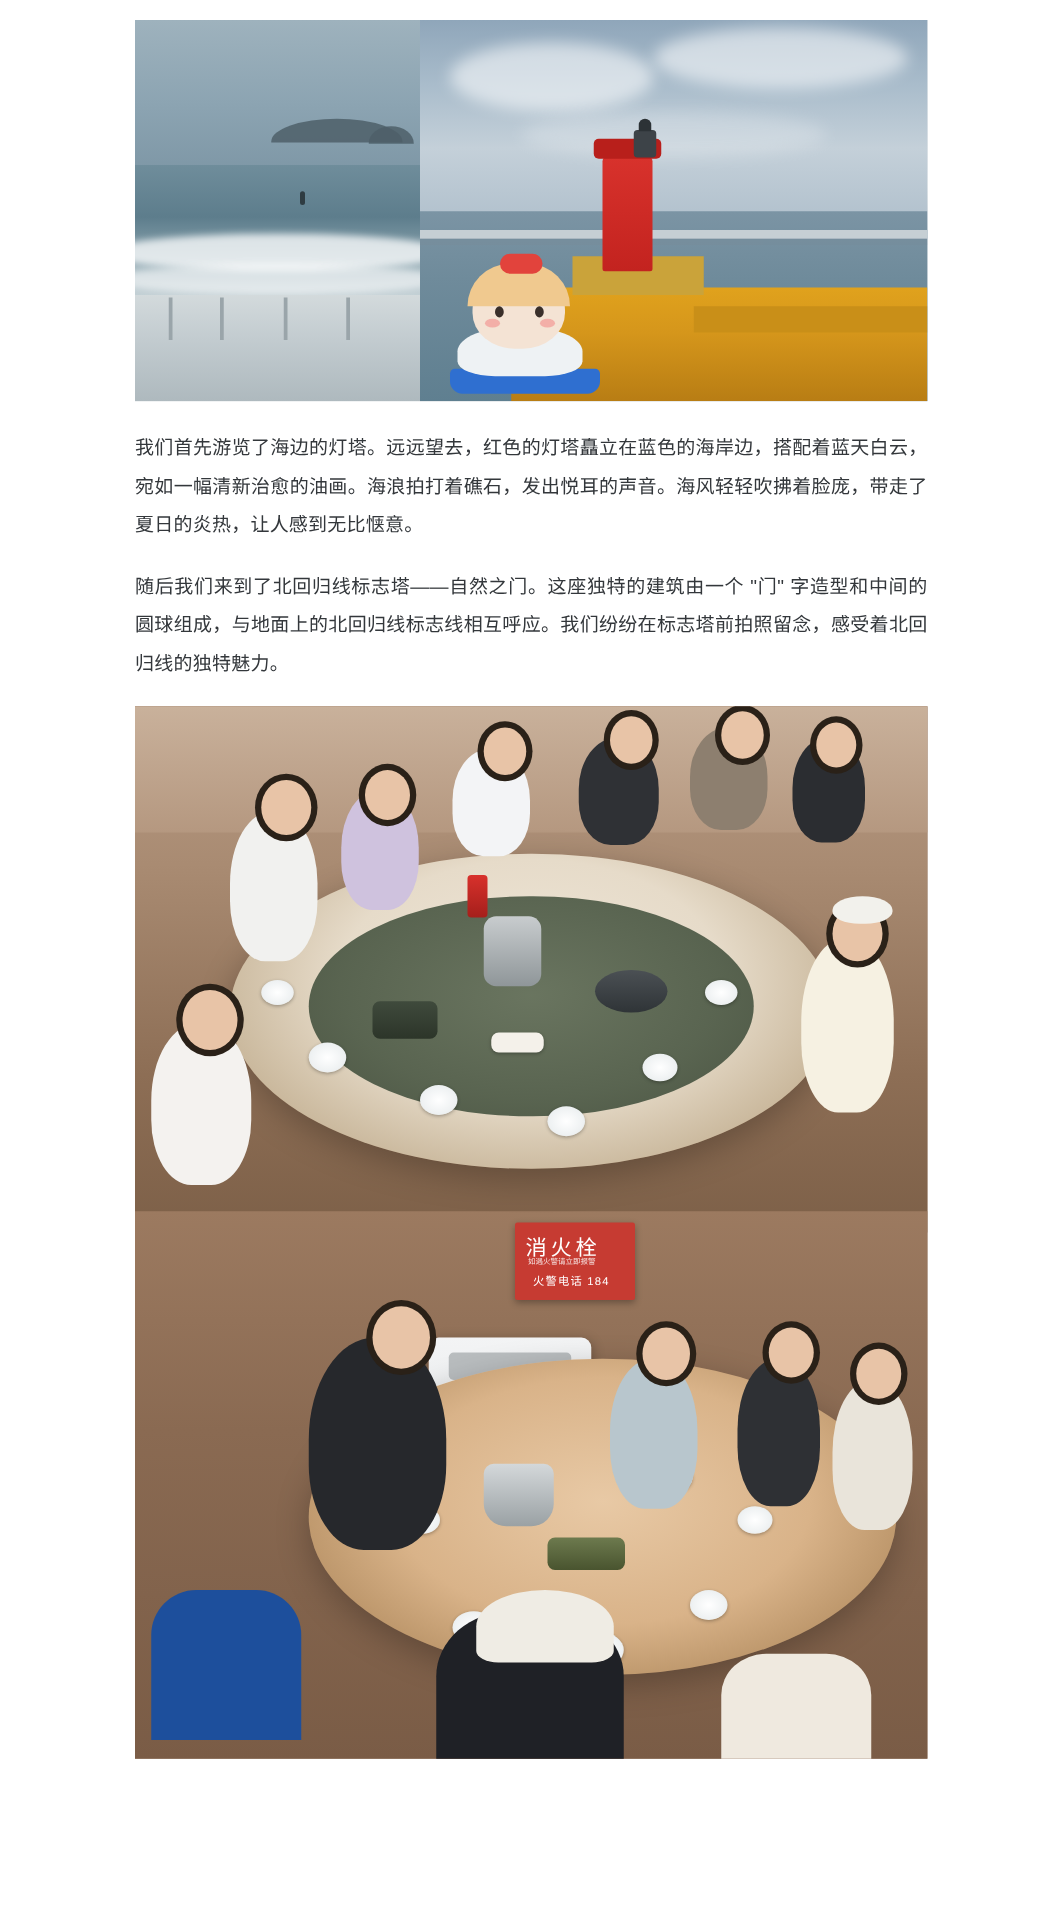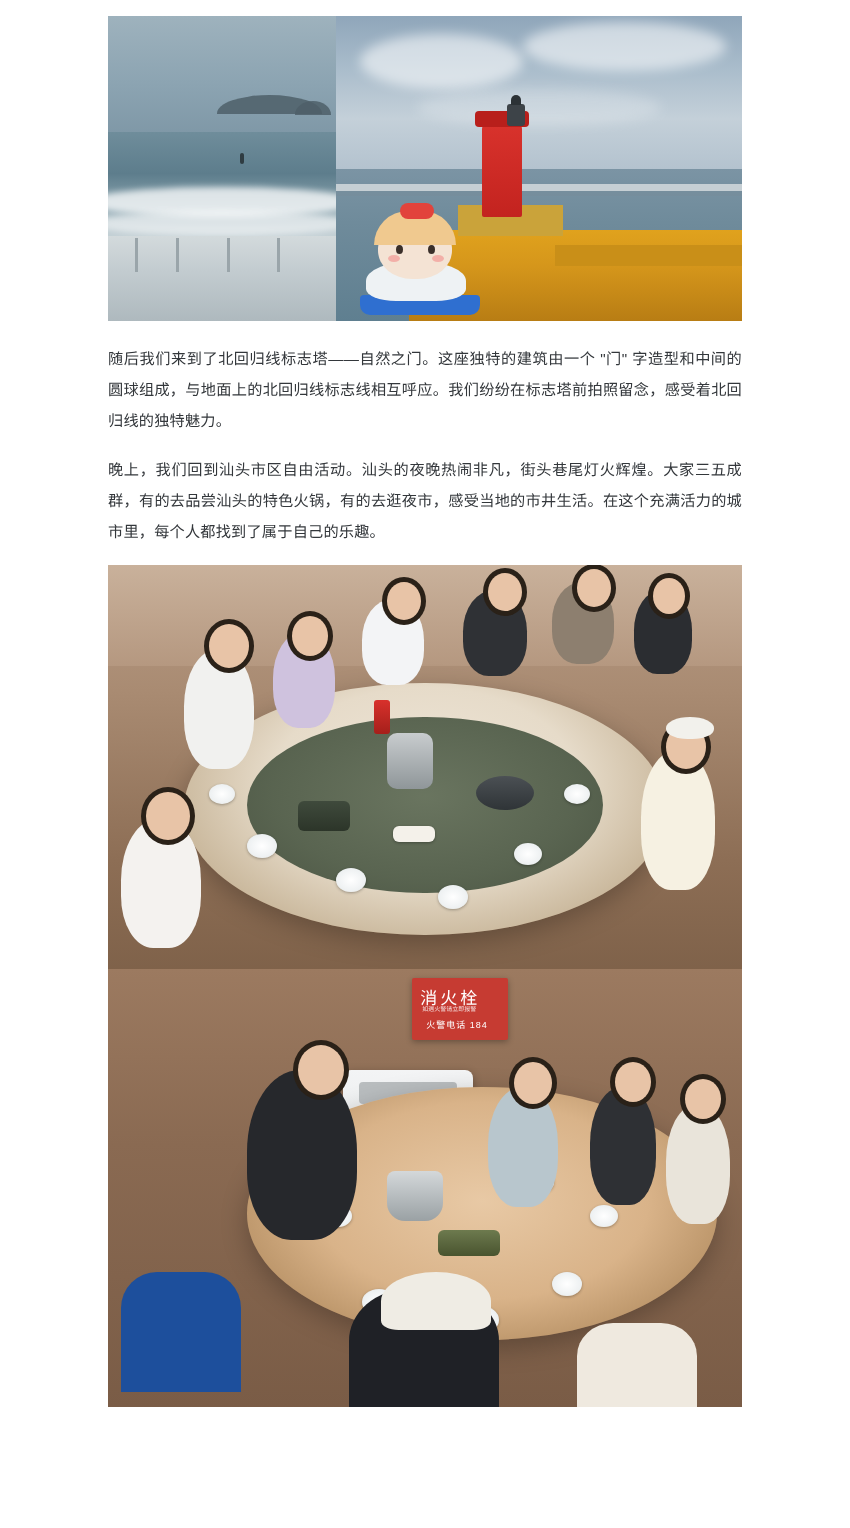--- a/index.html
+++ b/index.html
@@ -307,22 +307,22 @@
         <div class="doll-eye" style="left:36px;"></div>
         <div class="doll-eye" style="left:68px;"></div>
         <div class="doll-cheek" style="left:28px;"></div>
         <div class="doll-cheek" style="left:72px;"></div>
       </div>
 
     </div>
   </figure>
 
   <div id="para-block">
+    <p class="para">我们首先游览了海边的灯塔。远远望去，红色的灯塔矗立在蓝色的海岸边，搭配着蓝天白云，宛如一幅清新治愈的油画。海浪拍打着礁石，发出悦耳的声音。海风轻轻吹拂着脸庞，带走了夏日的炎热，让人感到无比惬意。</p>
     <p class="para">随后我们来到了北回归线标志塔——自然之门。这座独特的建筑由一个 "门" 字造型和中间的圆球组成，与地面上的北回归线标志线相互呼应。我们纷纷在标志塔前拍照留念，感受着北回归线的独特魅力。</p>
-    <p class="para">晚上，我们回到汕头市区自由活动。汕头的夜晚热闹非凡，街头巷尾灯火辉煌。大家三五成群，有的去品尝汕头的特色火锅，有的去逛夜市，感受当地的市井生活。在这个充满活力的城市里，每个人都找到了属于自己的乐趣。</p>
   </div>
 
   <figure class="banquet" style="margin:8px 0 0 0;">
     <div class="bq-top"></div>
     <div class="bq-wall"></div>
     <div class="bq-bottom"></div>
 
     <div class="bq-table"></div>
     <div class="bq-lazy"></div>
     <div class="pot" style="left:44%;top:20%;width:46px;height:56px;"></div>

